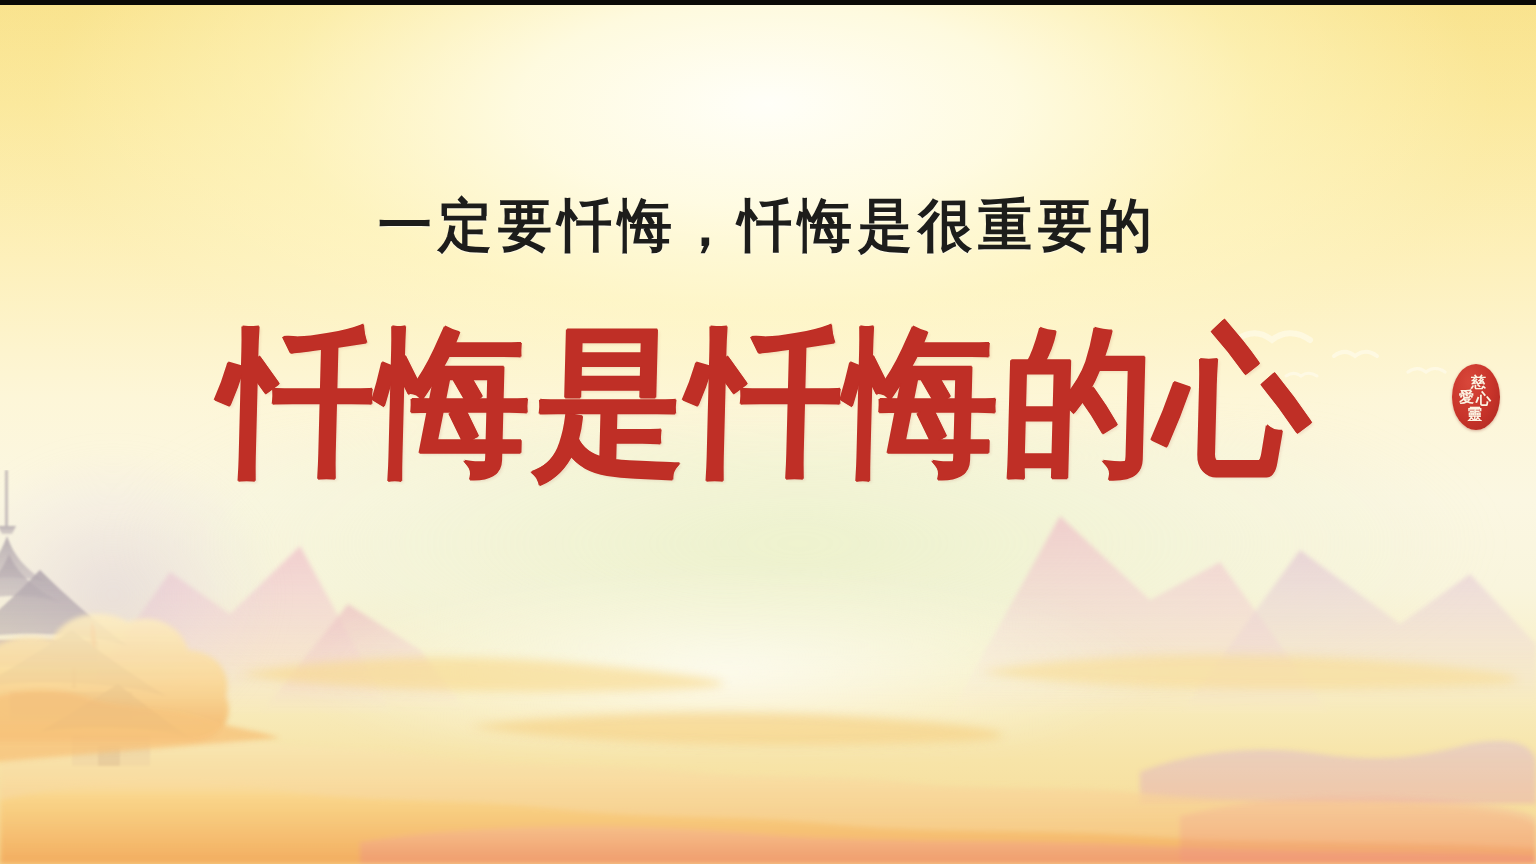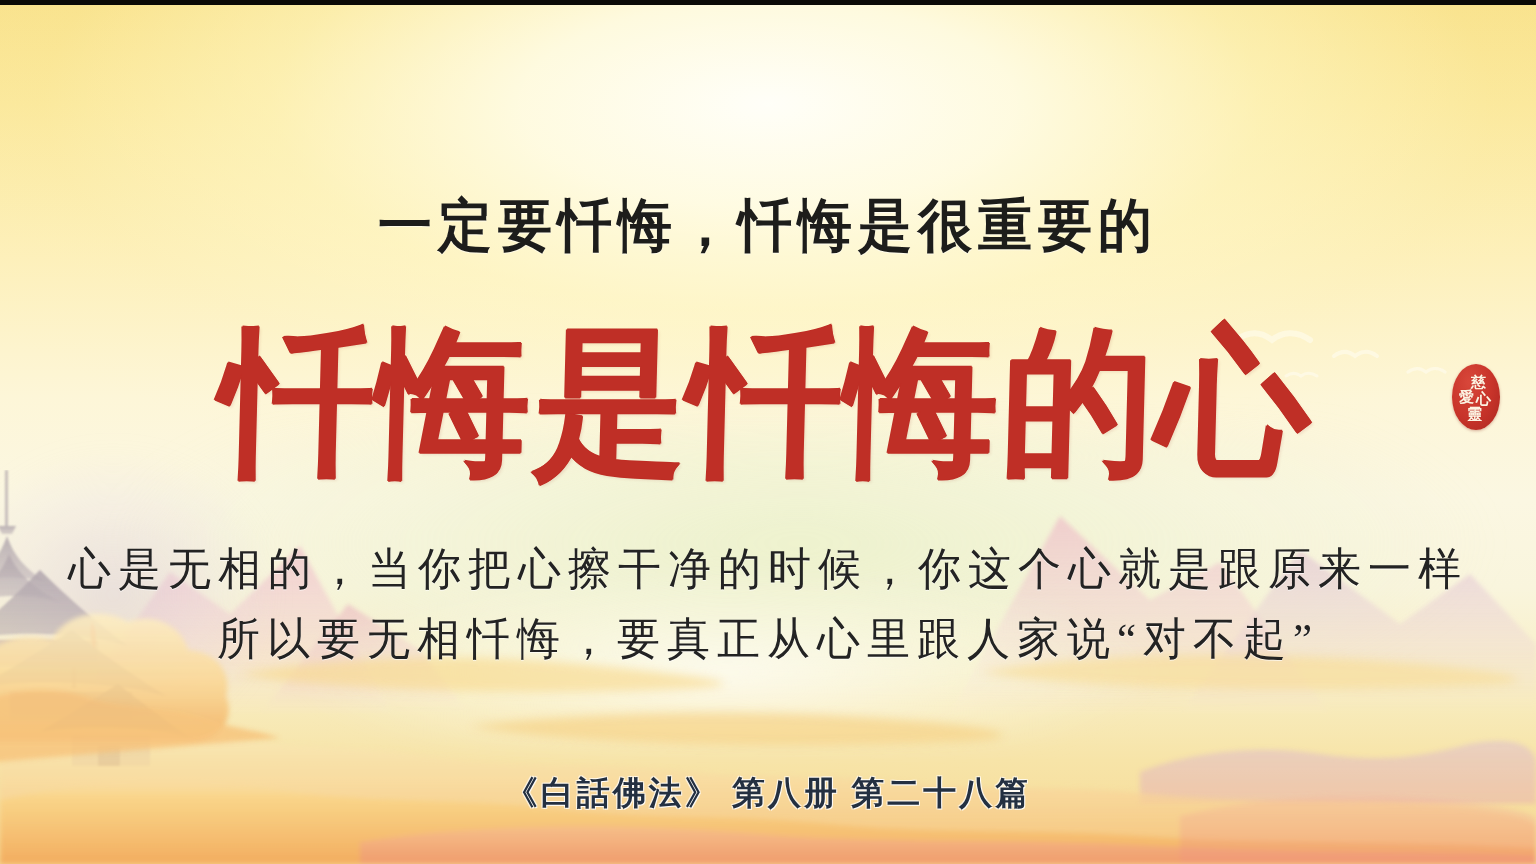--- a/index.html
+++ b/index.html
@@ -425,26 +425,21 @@
       <path d="M192,92 C199,87 205,88 210,92 C215,88 222,87 229,92" stroke-width="3.2"></path>
     </g>
   </svg>
 
   <div class="content">
 
     <div class="subtitle">一定要忏悔，忏悔是很重要的</div>
 
     <div class="headline">忏悔是忏悔的心</div>
 
-    <div class="body-lines">
-      <div class="body-line">心是无相的，当你把心擦干净的时候，你这个心就是跟原来一样</div>
-      <div class="body-line">所以要无相忏悔，要真正从心里跟人家说“对不起”</div>
-    </div>
-
-    <div class="footer">《白話佛法》 第八册 第二十八篇</div>
+
   </div>
 
   <div class="seal">
     <div class="seal-inner">
       <span class="seal-ch c0">慈</span>
       <span class="seal-ch c1">愛</span>
       <span class="seal-ch c2">心</span>
       <span class="seal-ch c3">靈</span>
     </div>
   </div>

